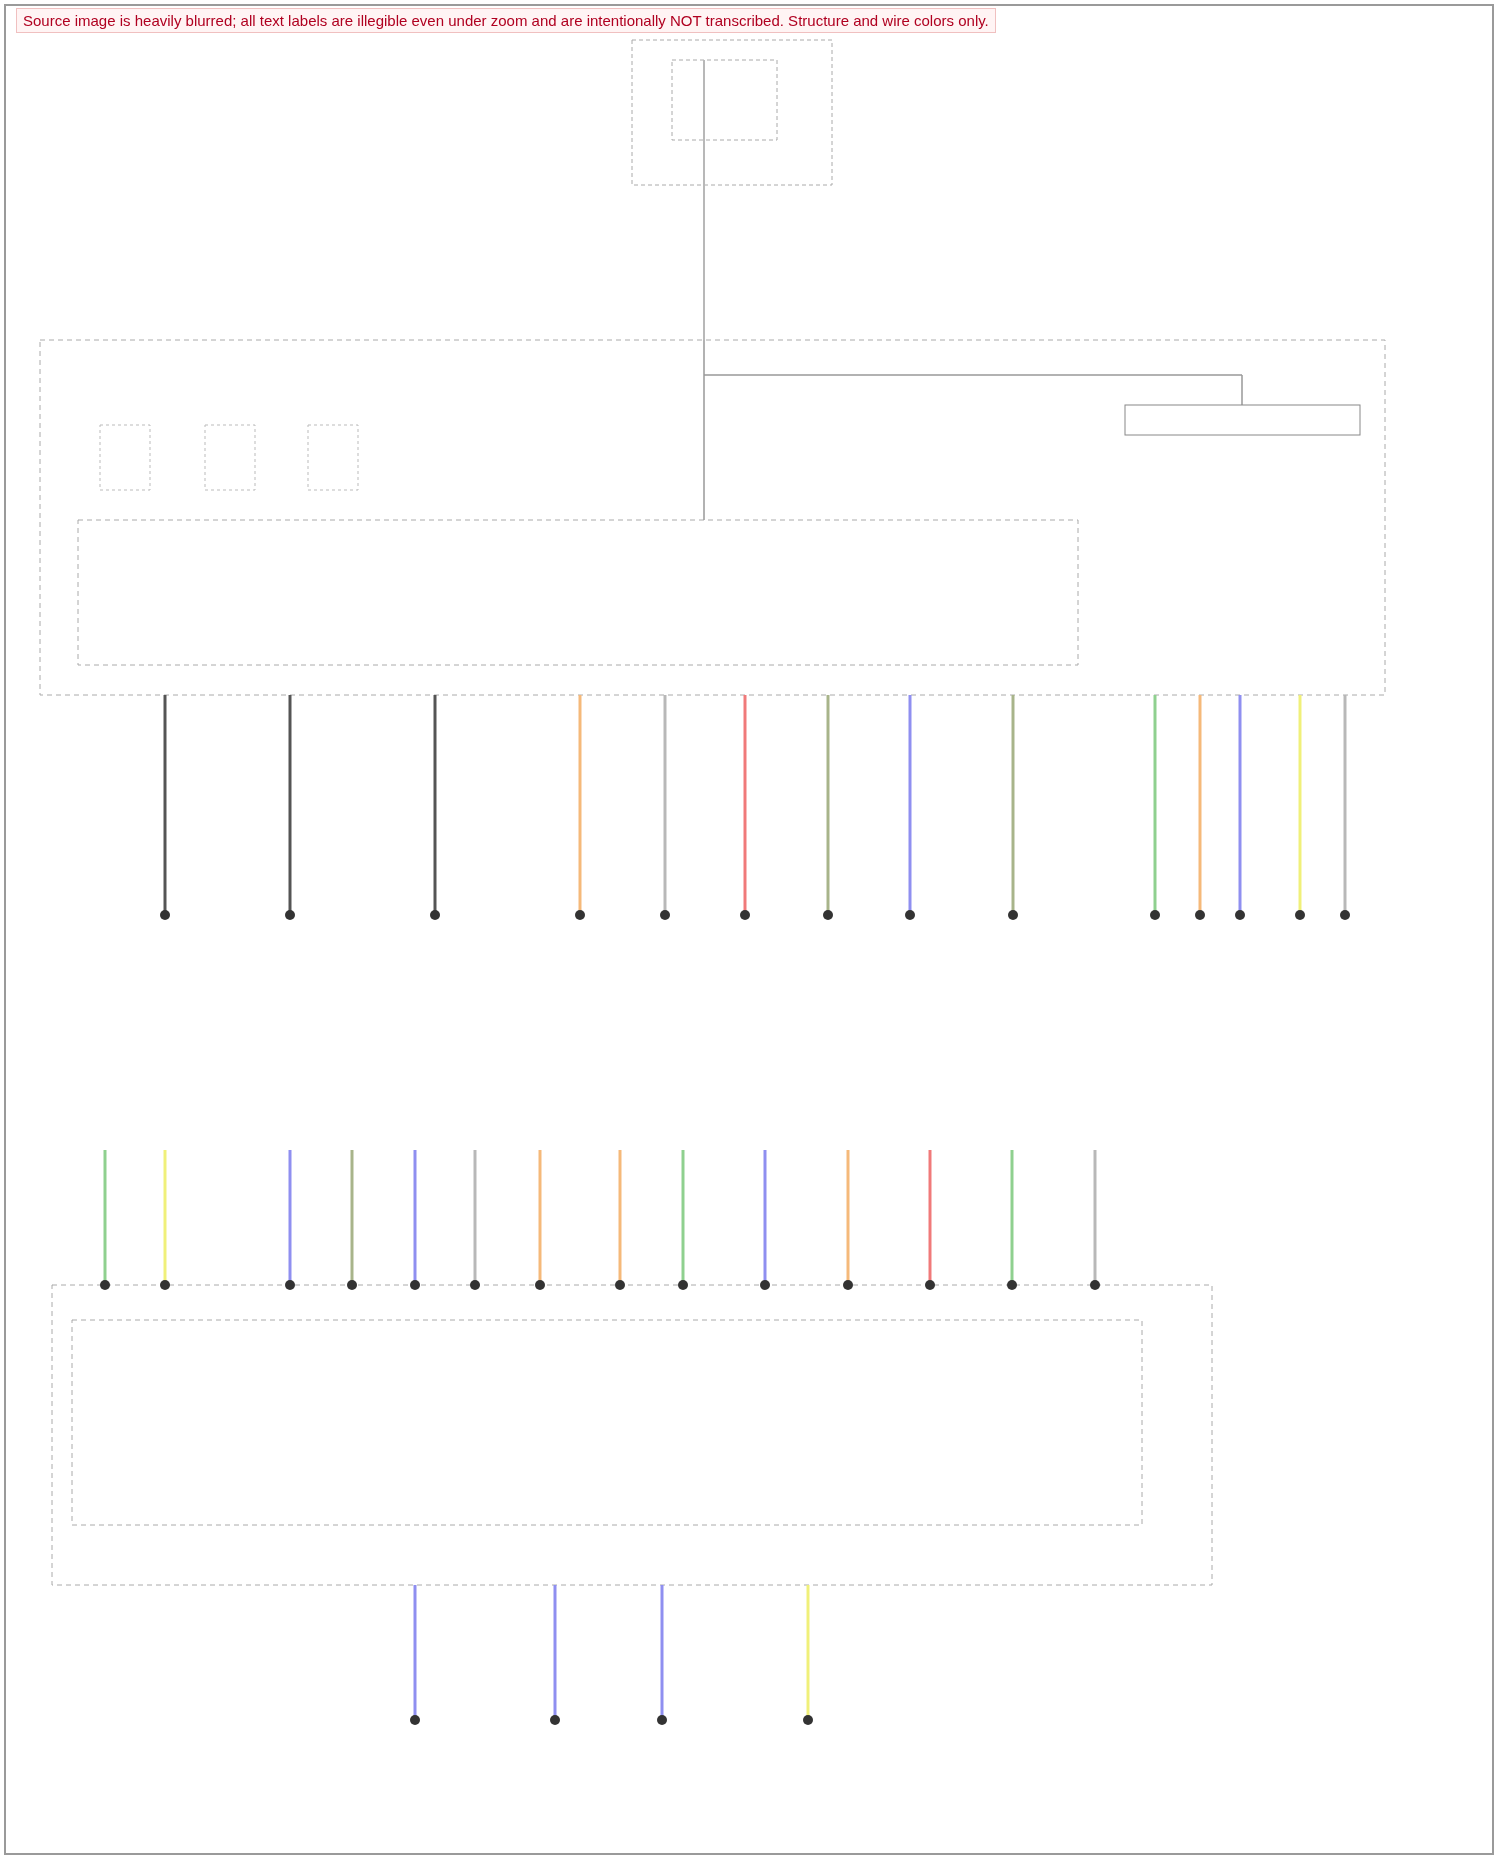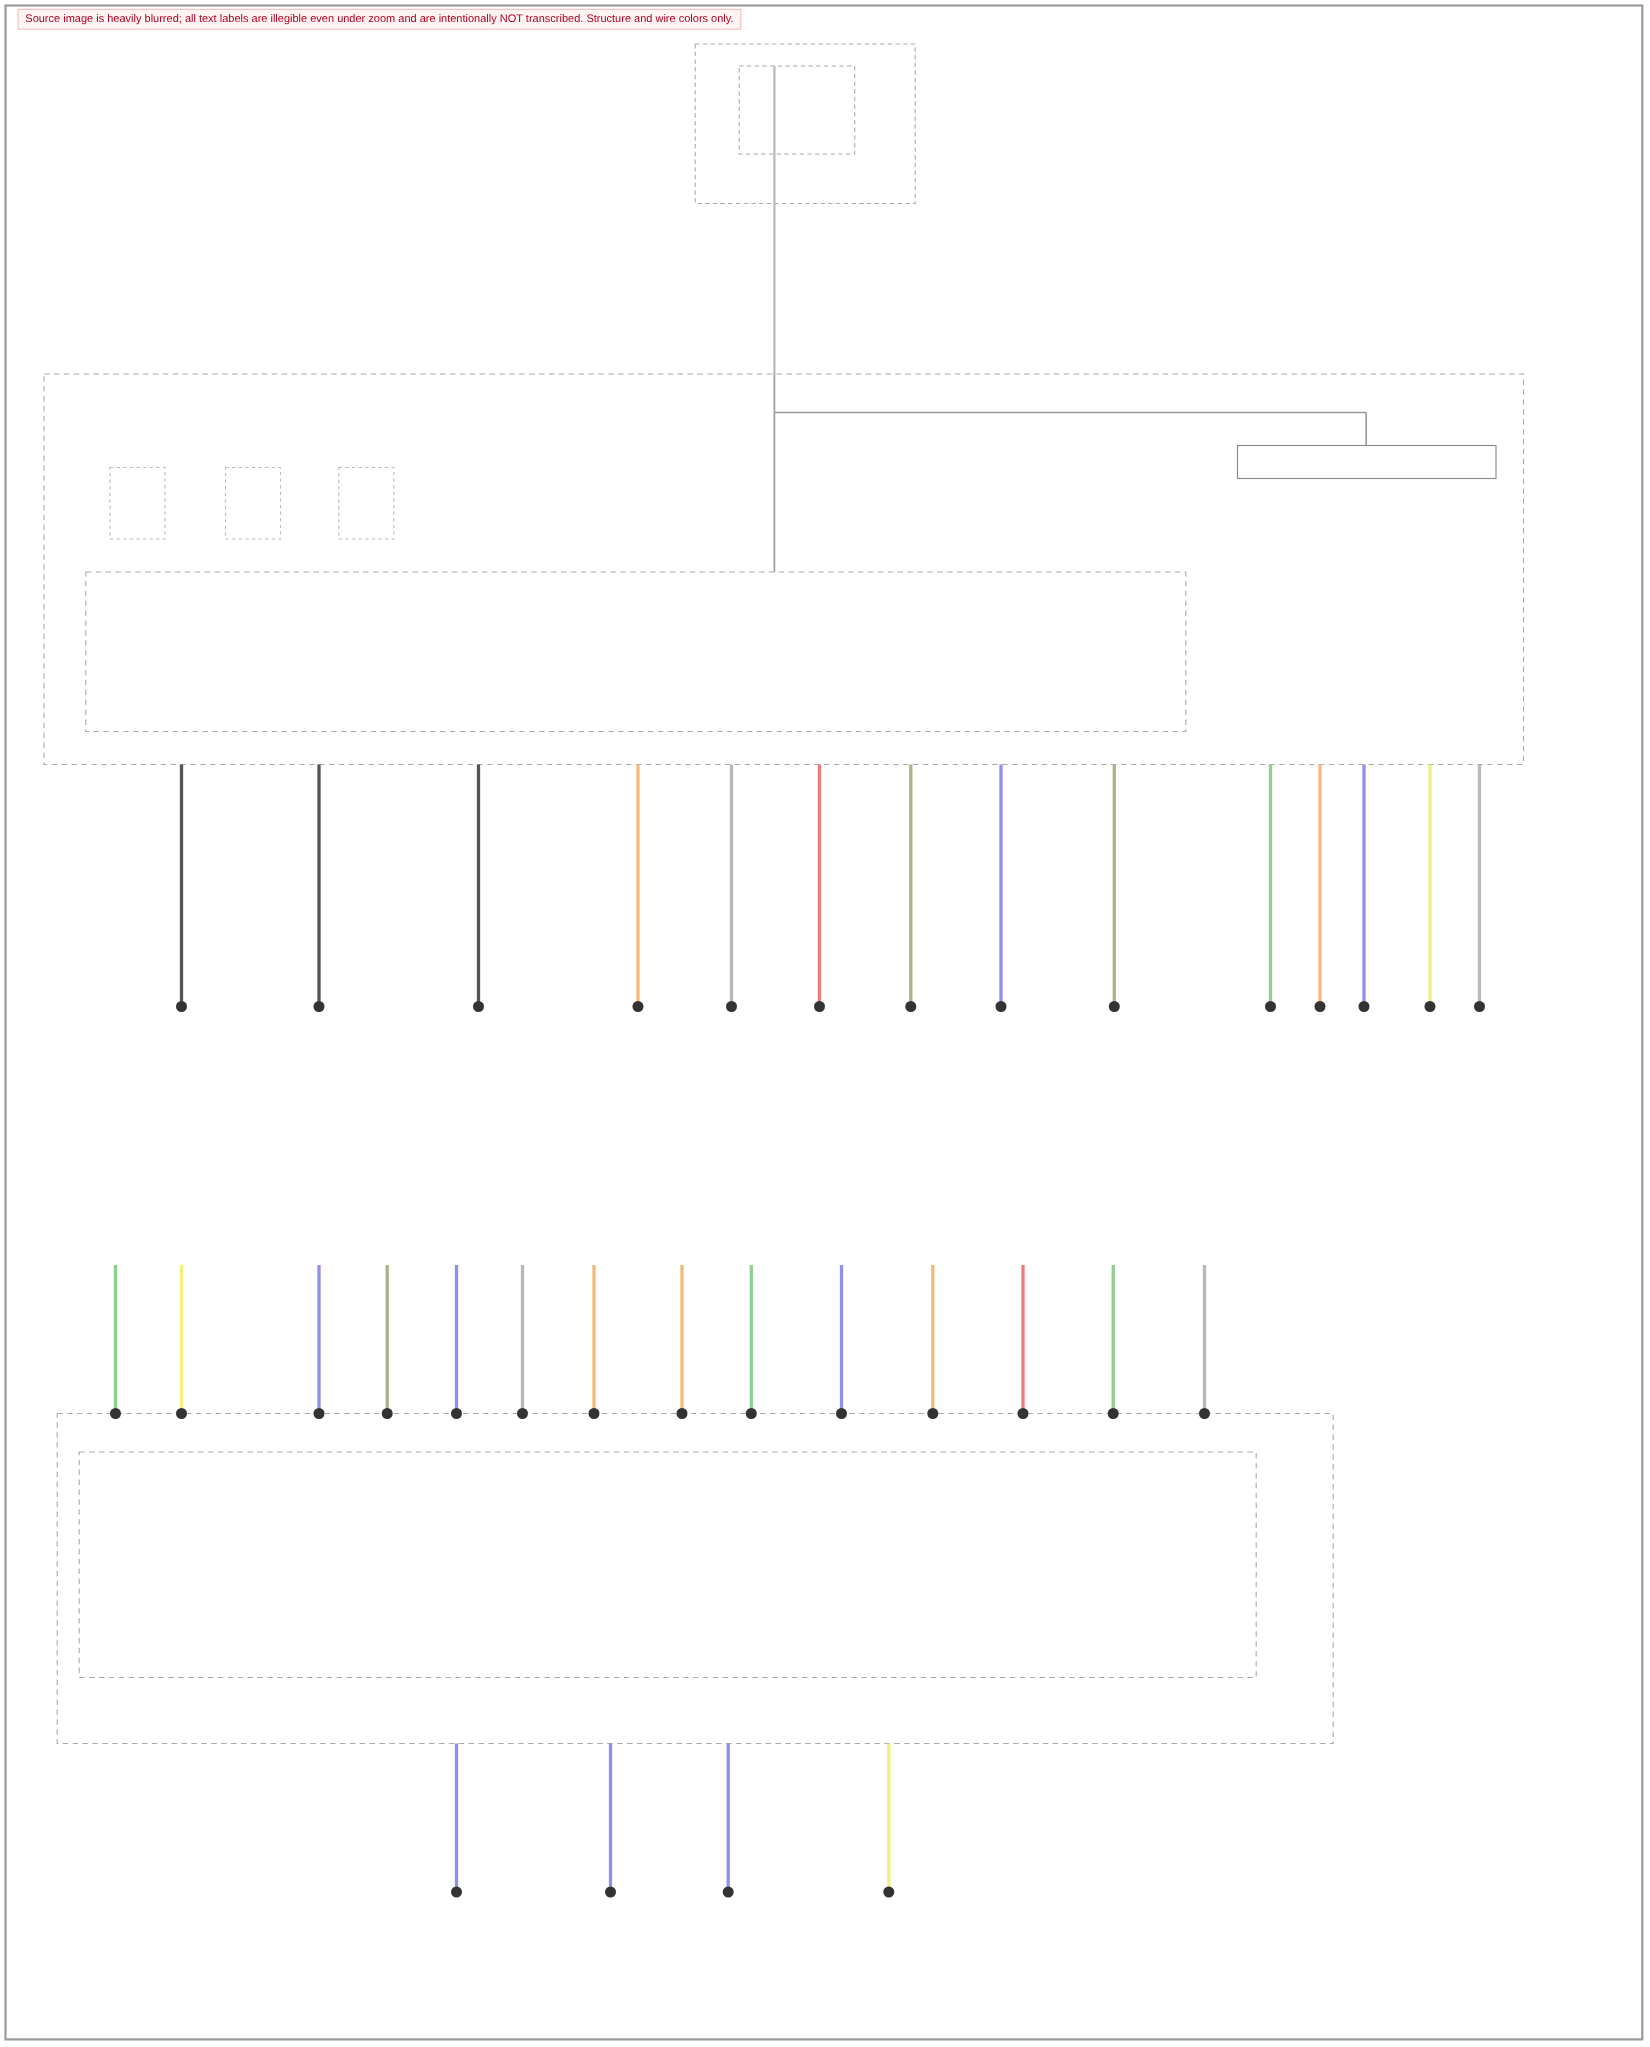--- a/index.html
+++ b/index.html
@@ -1,21 +1,21 @@
 <!DOCTYPE html>
 <html><head>
 <meta charset="utf-8">
 <style>
   html, body { margin: 0; padding: 0; background: #ffffff; }
   body { width: 1500px; height: 1861px; position: relative; overflow: hidden;
          font-family: "Liberation Sans", sans-serif; }
   .frame { position: absolute; left: 4px; top: 4px; width: 1490px; height: 1851px;
            border: 2px solid #9a9a9a; box-sizing: border-box; }
   svg { position: absolute; left: 0; top: 0; }
-  .note { position: absolute; left: 16px; top: 8px; font-size: 10px; color: #b00020;
+  .note { position: absolute; left: 16px; top: 8px; font-size: 15px; color: #b00020;
           background: #fff4f4; border: 1px solid #f0c0c0; padding: 3px 6px; }
 </style>
 </head>
 <body>
 
 <div class="frame"></div>
 <div class="note">Source image is heavily blurred; all text labels are illegible even under zoom and are intentionally NOT transcribed. Structure and wire colors only.</div>
 
 <svg id="diagram" width="1500" height="1861" viewBox="0 0 1500 1861">
 

